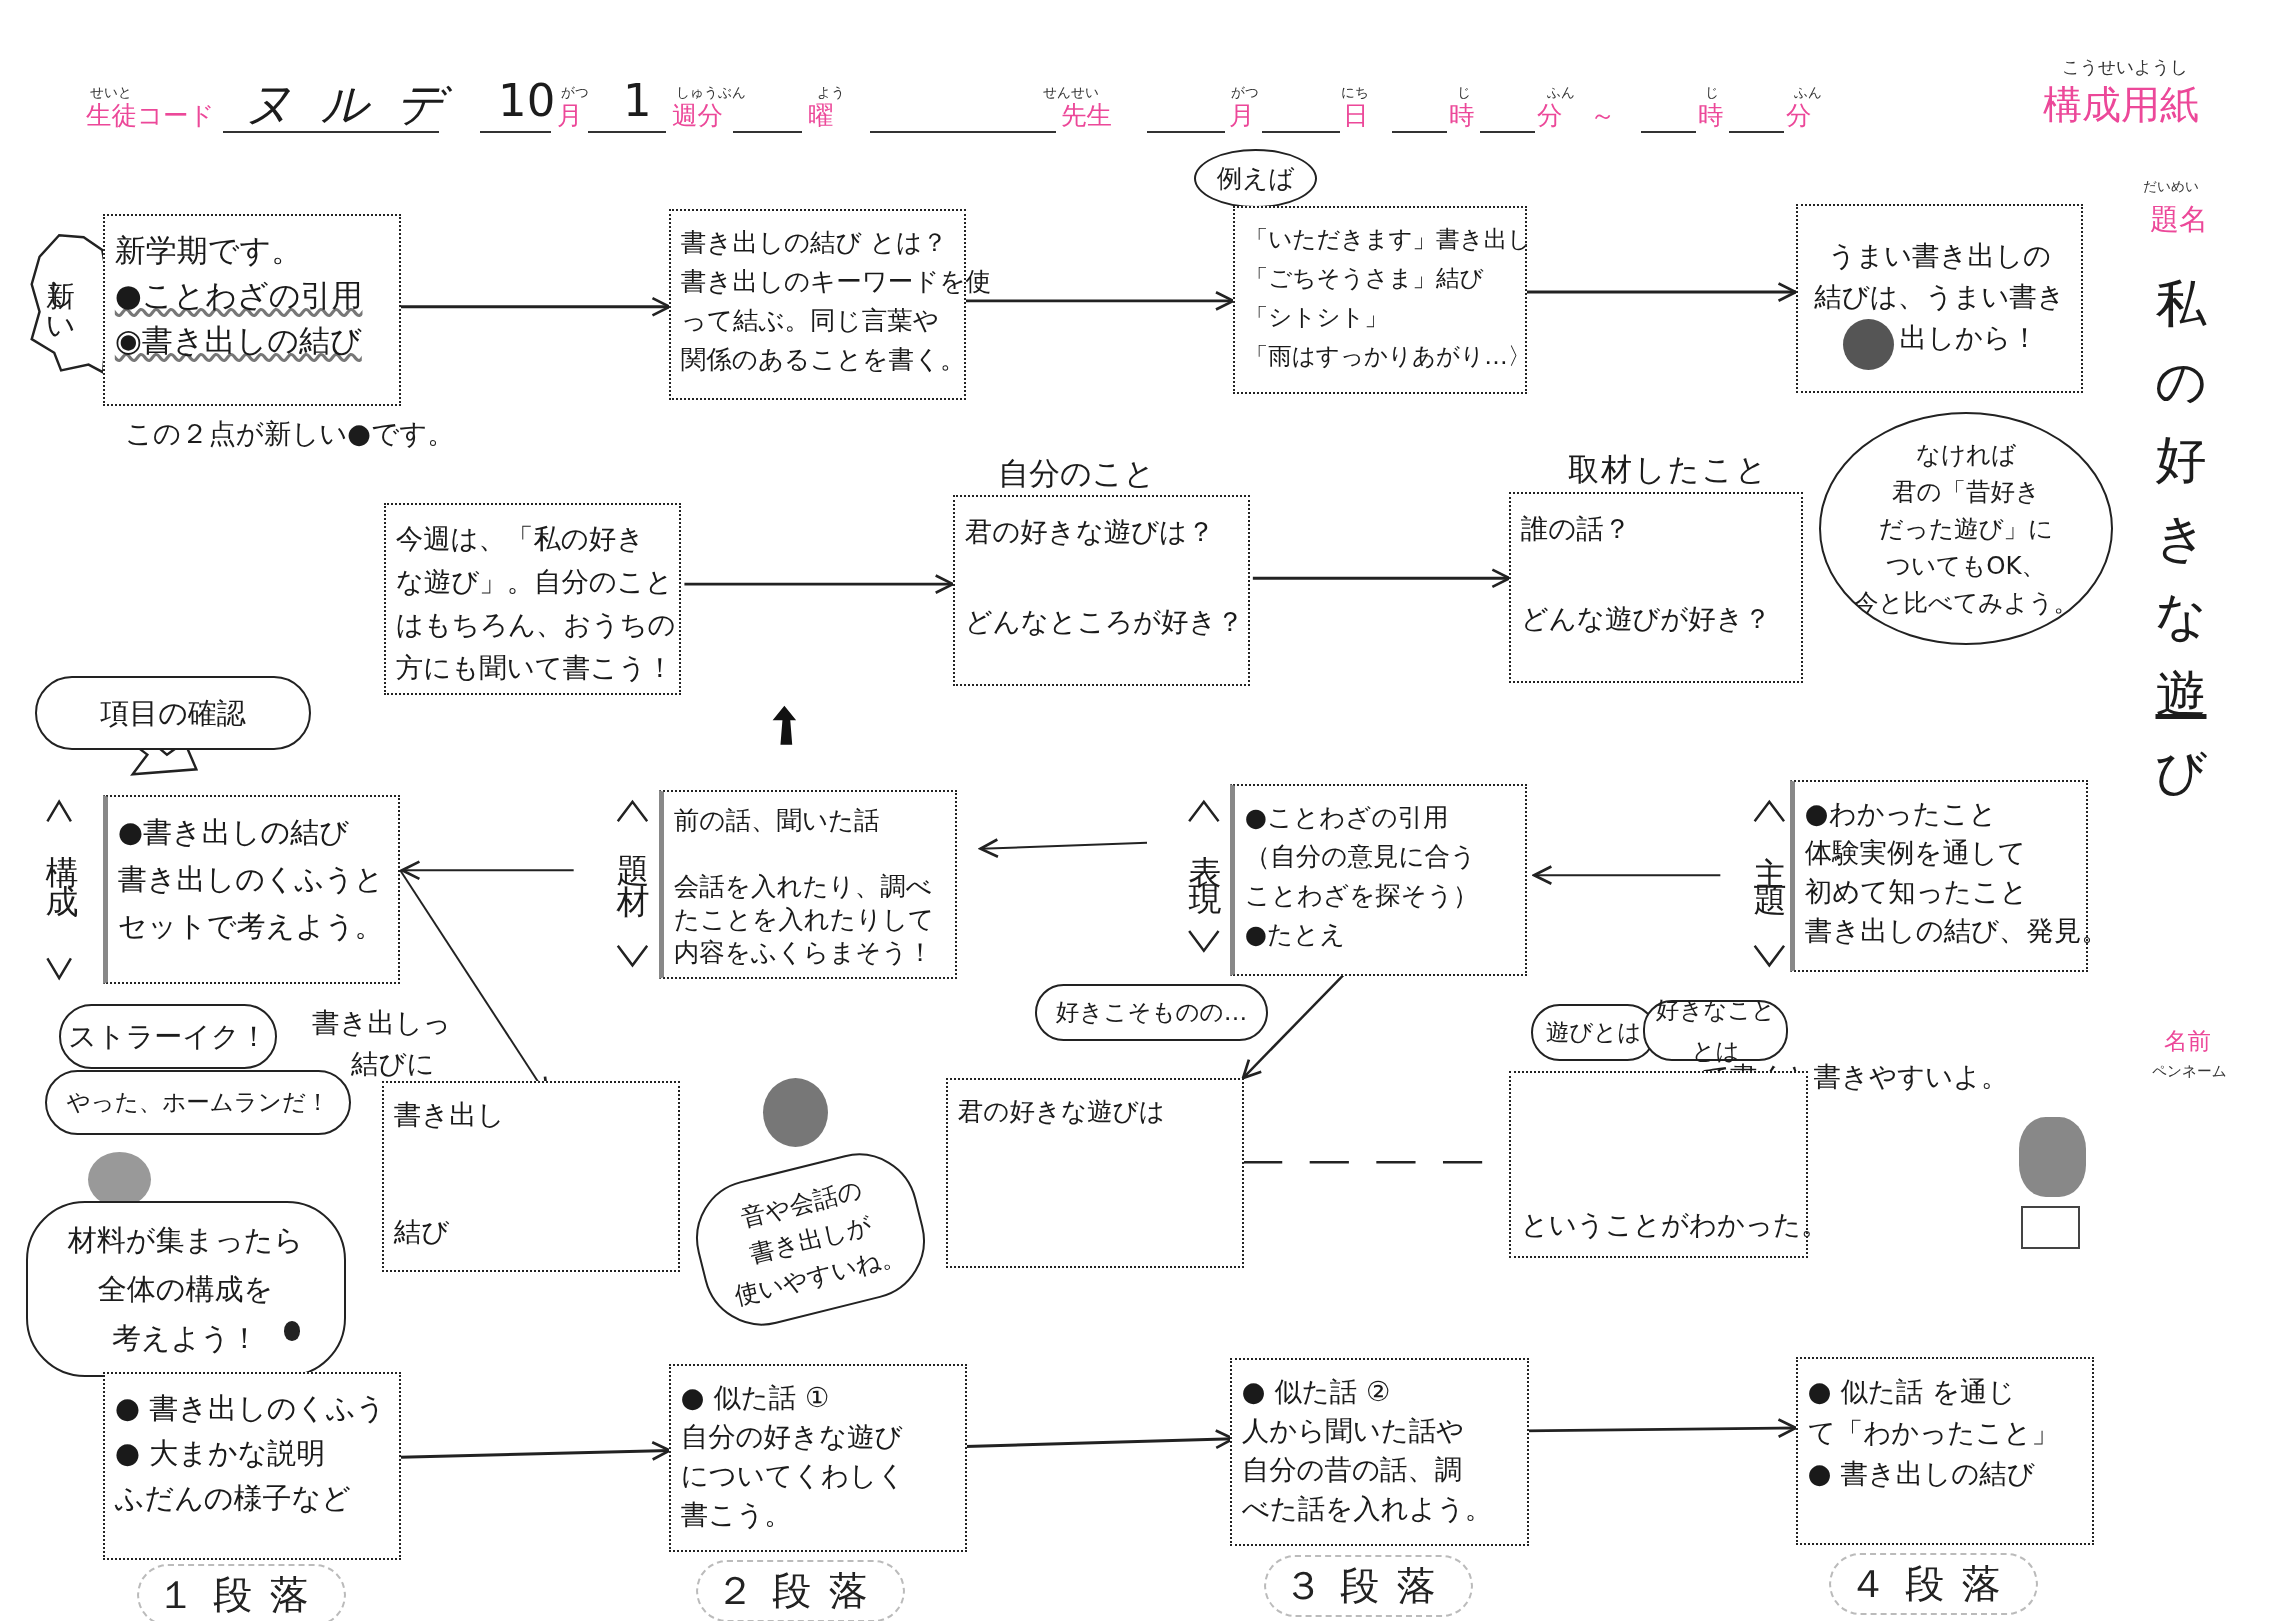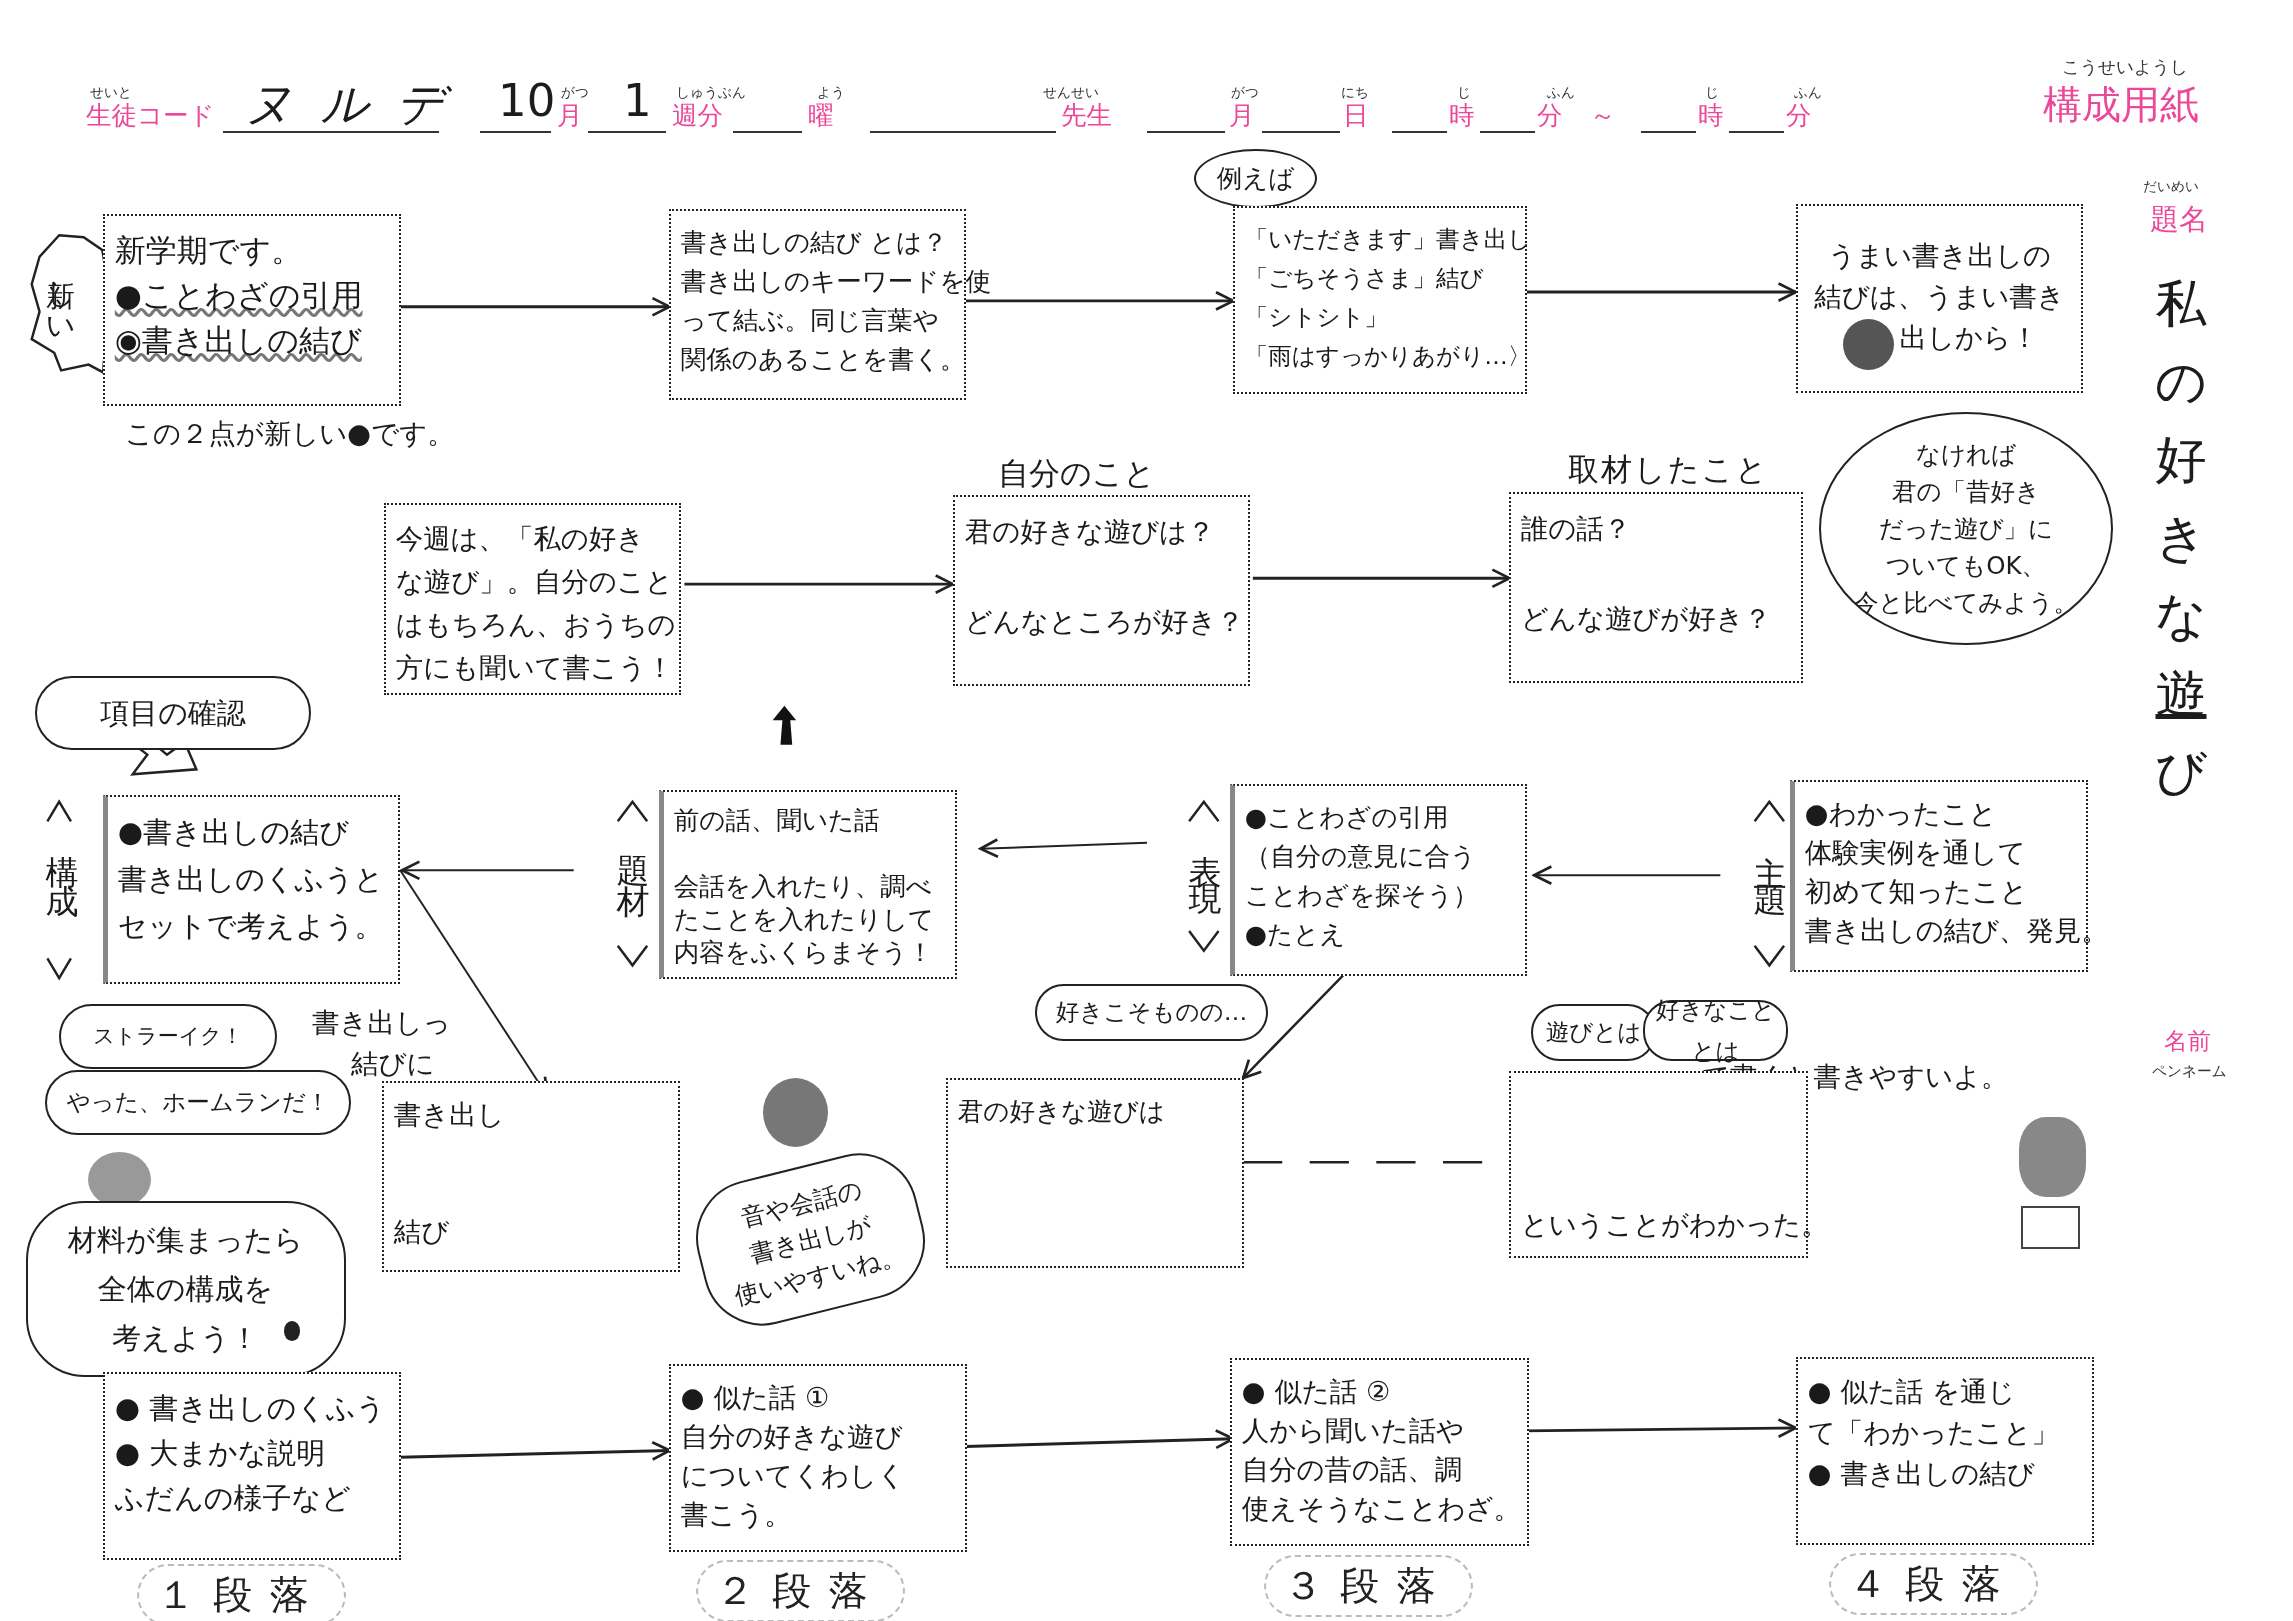--- a/index.html
+++ b/index.html
@@ -214,21 +214,21 @@
 </div>
 
 <span class="vlabel hand" style="left:1747px;top:829px;font-size:33px;letter-spacing:29px;">主題</span>
 <div class="box" style="left:1790px;top:780px;width:298px;height:192px;font-size:27.4px;line-height:39px;border-left:5.9px solid #888;">
   <span class="line">●わかったこと</span>
   <span class="line">体験実例を通して</span>
   <span class="line">初めて知ったこと</span>
   <span class="line">書き出しの結び、発見。</span>
 </div>
 
-<div class="bubble hand" style="left:59px;top:1004px;width:218px;height:65px;font-size:21px;border-radius:33px;">ストラーイク！</div>
+<div class="bubble hand" style="left:59px;top:1004px;width:218px;height:65px;font-size:28px;border-radius:33px;">ストラーイク！</div>
 <div class="bubble hand" style="left:45px;top:1070px;width:306px;height:65px;font-size:23.5px;border-radius:33px;">やった、ホームランだ！</div>
 <div class="abs hand" style="left:312px;top:1002px;font-size:27.4px;line-height:41px;">
   <span style="display:block">書き出しっ</span>
   <span style="display:block;padding-left:39px;">結びに</span>
 </div>
 
 <div class="cat" style="left:88px;top:1152px;width:63px;height:55px;border-radius:50%;background:#999;"></div>
 <div class="bubble hand" style="left:25.5px;top:1201px;width:320px;height:176px;font-size:29px;line-height:49px;border-radius:59px;">
   <div>
     <span style="display:block">材料が集まったら</span>
@@ -284,21 +284,21 @@
   <span class="line">自分の好きな遊び</span>
   <span class="line">についてくわしく</span>
   <span class="line">書こう。</span>
 </div>
 <span class="para-label hand" style="left:696px;top:1560px;">２段落</span>
 
 <div class="box" style="left:1230px;top:1358px;width:299px;height:188px;font-size:27.4px;line-height:39px;">
   <span class="line">● 似た話 ②</span>
   <span class="line">人から聞いた話や</span>
   <span class="line">自分の昔の話、調</span>
-  <span class="line">使えそうなことわざ。</span>
+  <span class="line">べた話を入れよう。</span>
 </div>
 <span class="para-label hand" style="left:1264px;top:1555px;">３段落</span>
 
 <div class="box" style="left:1796px;top:1357px;width:298px;height:188px;font-size:27.4px;line-height:41px;">
   <span class="line">● 似た話 を通じ</span>
   <span class="line">て「わかったこと」</span>
   <span class="line">● 書き出しの結び</span>
 </div>
 <span class="para-label hand" style="left:1829px;top:1553px;">４段落</span>
 

